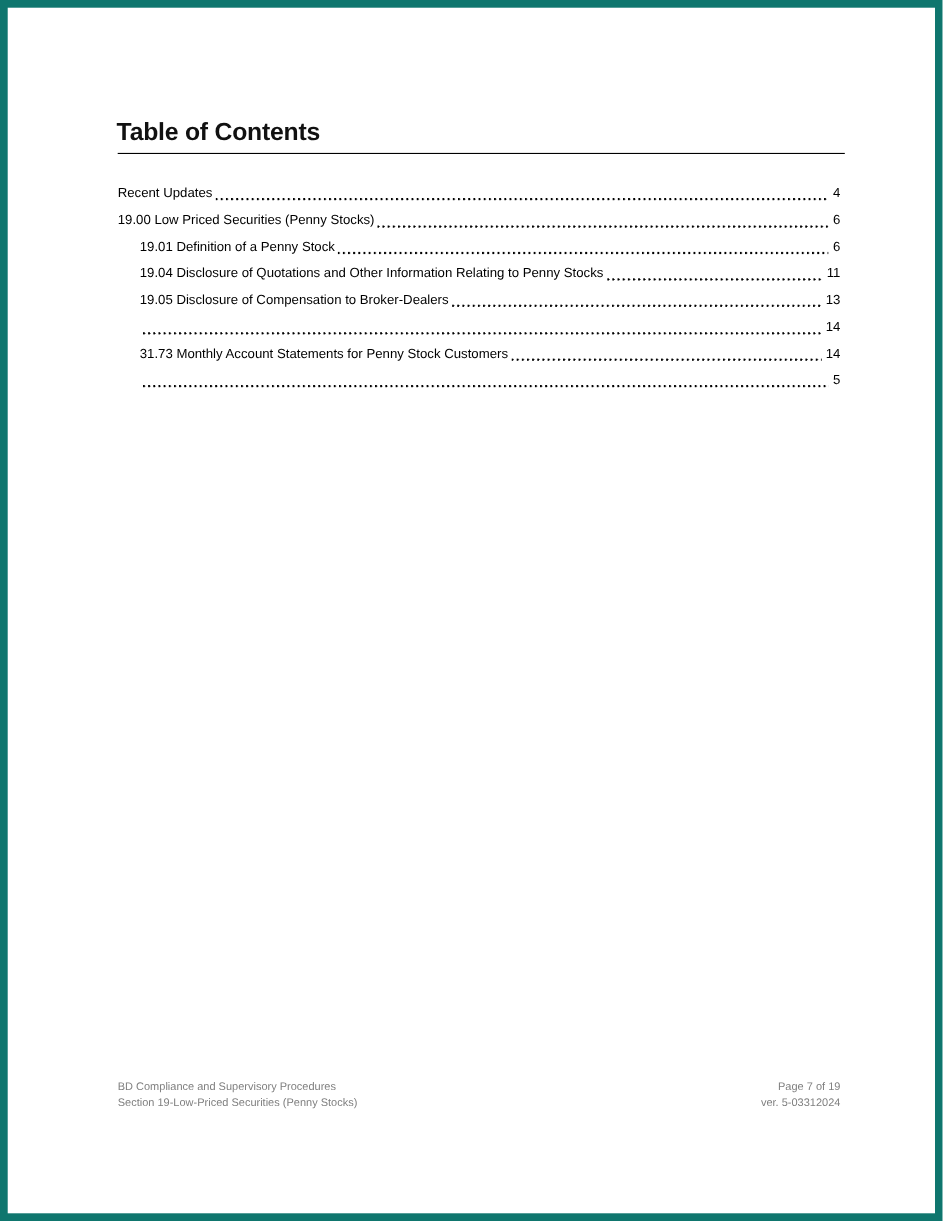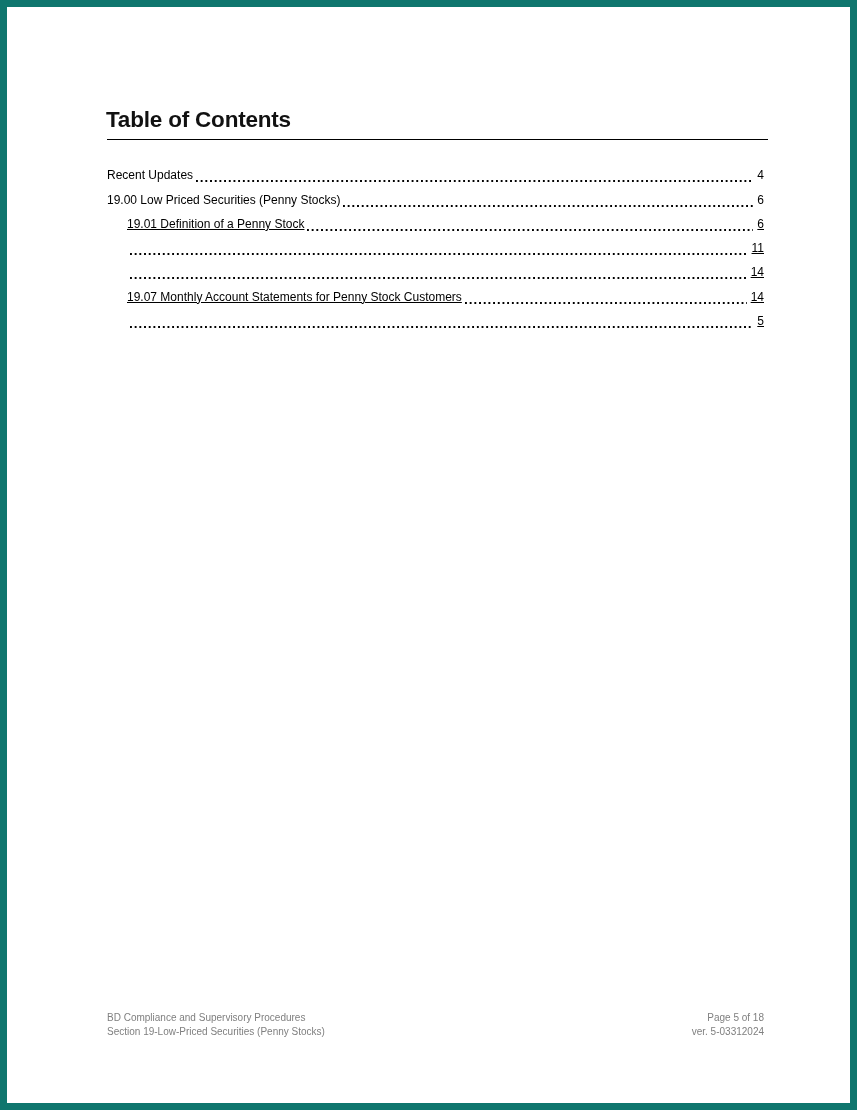--- a/index.html
+++ b/index.html
@@ -39,36 +39,36 @@
   }
   .toc-row {
     display: flex;
     align-items: flex-end;
     height: 24.25px;
     box-sizing: border-box;
     padding-top: 5px;
     font-size: 12px;
     cursor: pointer;
   }
-  .toc-row.indent { padding-left: 20px; text-decoration: underline; }
+  .toc-row.indent { padding-left: 20px; }
   .toc-label { white-space: nowrap; }
   .toc-leader {
     flex: 1 1 auto;
     height: 2px;
     margin: 0 4px 0 3px;
     background-image: radial-gradient(circle at 1px 1px, #000 0.9px, transparent 1.15px);
     background-size: 4.7px 2px;
     background-repeat: repeat-x;
     background-position: left bottom;
   }
   .toc-page { white-space: nowrap; }
   .footer {
     position: absolute;
     left: 100px;
-    top: 1004px;
+    top: 975px;
     width: 657px;
     display: flex;
     justify-content: space-between;
     font-size: 10px;
     line-height: 14px;
     color: #7f7f7f;
   }
   .footer-right { text-align: right; }
 </style>
 </head>
@@ -90,42 +90,48 @@
     <span class="toc-label">19.00 Low Priced Securities (Penny Stocks)</span>
     <span class="toc-leader"></span>
     <span class="toc-page">6</span>
   </div>
       <div class="toc-row indent">
     <span class="toc-label">19.01 Definition of a Penny Stock</span>
     <span class="toc-leader"></span>
     <span class="toc-page">6</span>
   </div>
       <div class="toc-row indent">
+    <span class="toc-label">19.04 Disclosure of Quotations and Other Information Relating to Penny Stocks</span>
     <span class="toc-leader"></span>
     <span class="toc-page">11</span>
+  </div>
+      <div class="toc-row indent">
+    <span class="toc-label">19.05 Disclosure of Compensation to Broker-Dealers</span>
+    <span class="toc-leader"></span>
+    <span class="toc-page">13</span>
   </div>
       <div class="toc-row indent">
     <span class="toc-leader"></span>
     <span class="toc-page">14</span>
   </div>
       <div class="toc-row indent">
-    <span class="toc-label">19.07 Monthly Account Statements for Penny Stock Customers</span>
+    <span class="toc-label">31.73 Monthly Account Statements for Penny Stock Customers</span>
     <span class="toc-leader"></span>
     <span class="toc-page">14</span>
   </div>
       <div class="toc-row indent">
     <span class="toc-leader"></span>
     <span class="toc-page">5</span>
   </div>
     </div>
 
   <div class="footer">
     <div class="footer-left">
       <div>BD Compliance and Supervisory Procedures</div>
       <div>Section 19-Low-Priced Securities (Penny Stocks)</div>
     </div>
     <div class="footer-right">
-      <div>Page 5 of 18</div>
+      <div>Page 7 of 19</div>
       <div>ver. 5-03312024</div>
     </div>
   </div>
 
 </div>
 
 </body></html>

